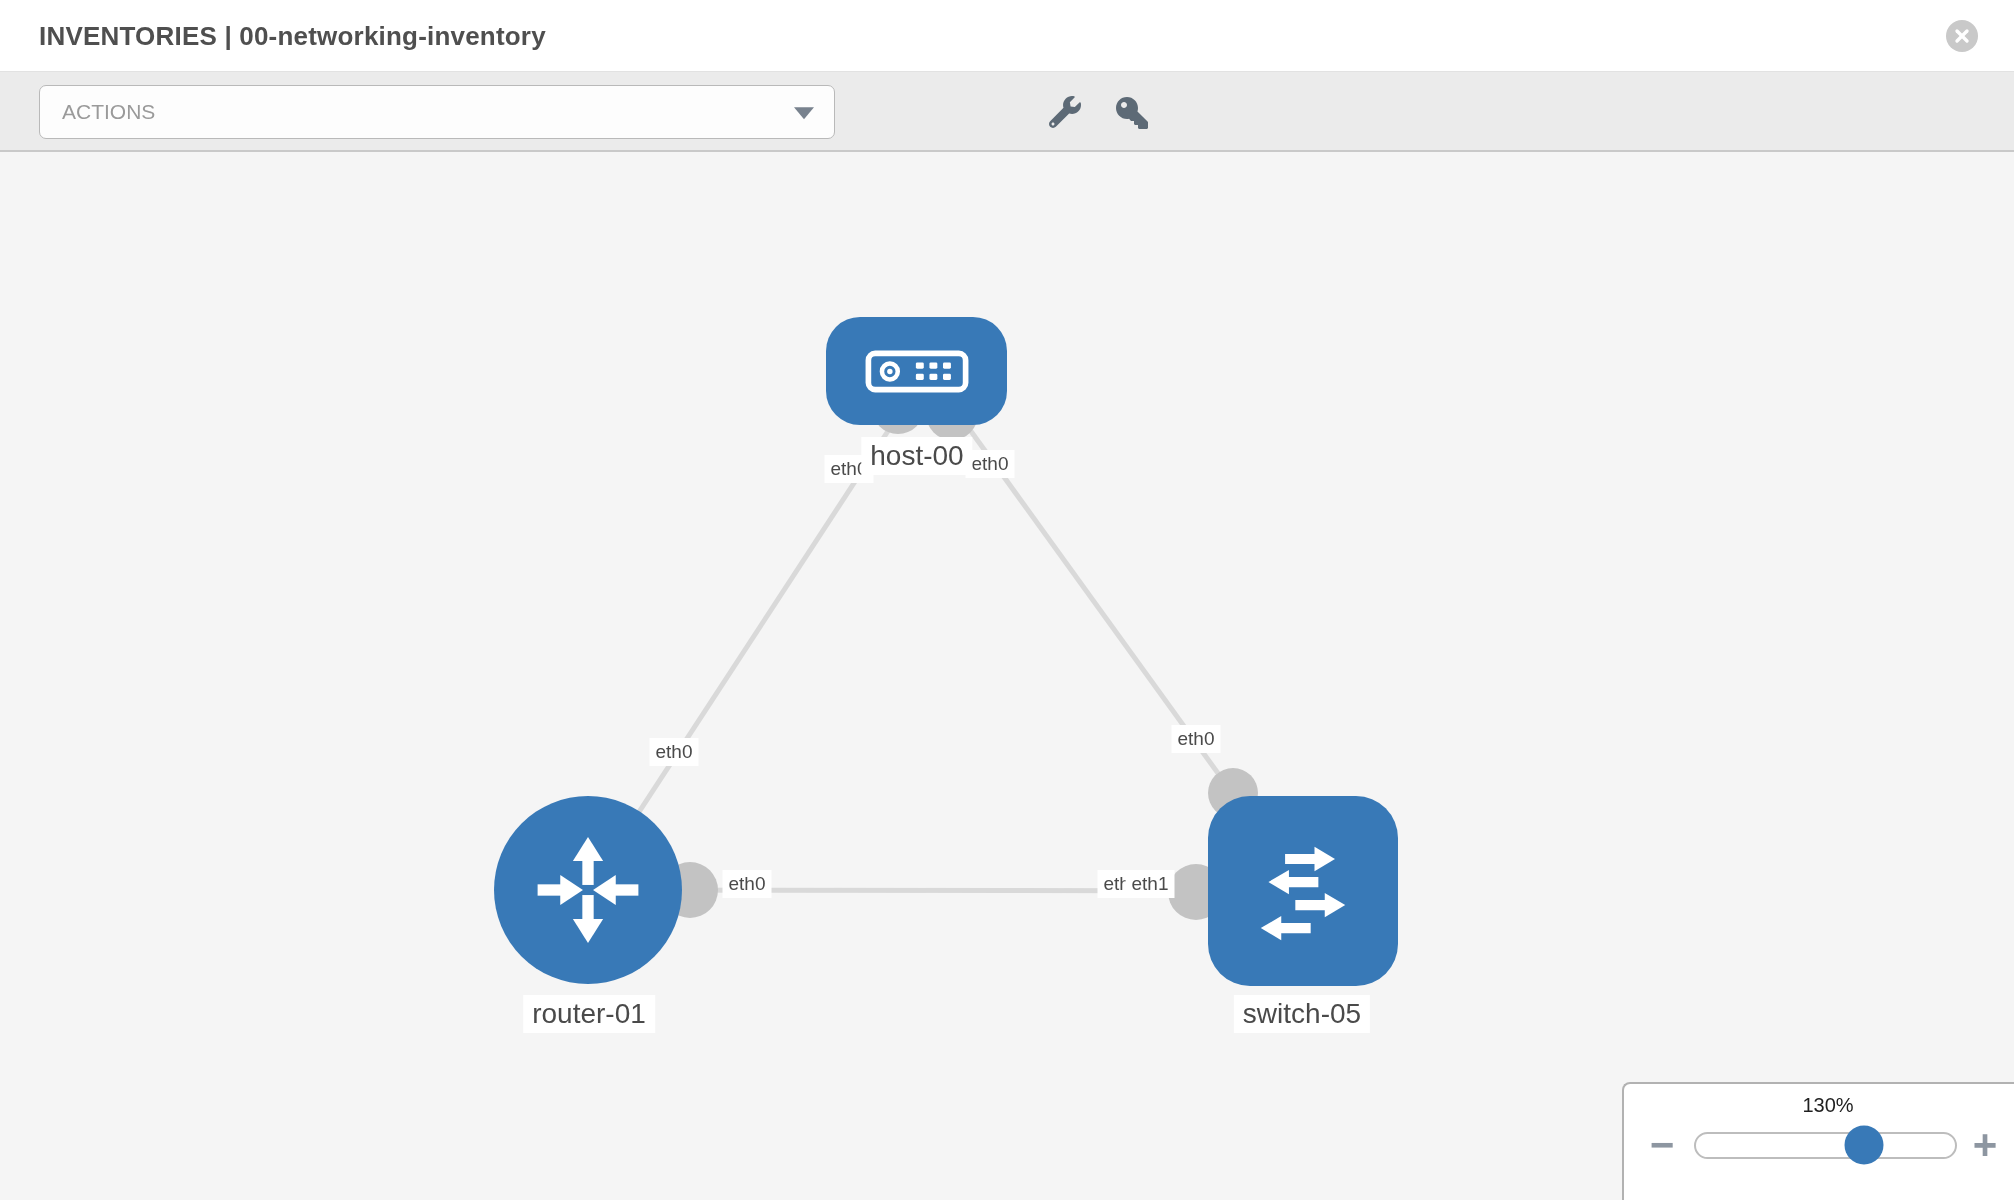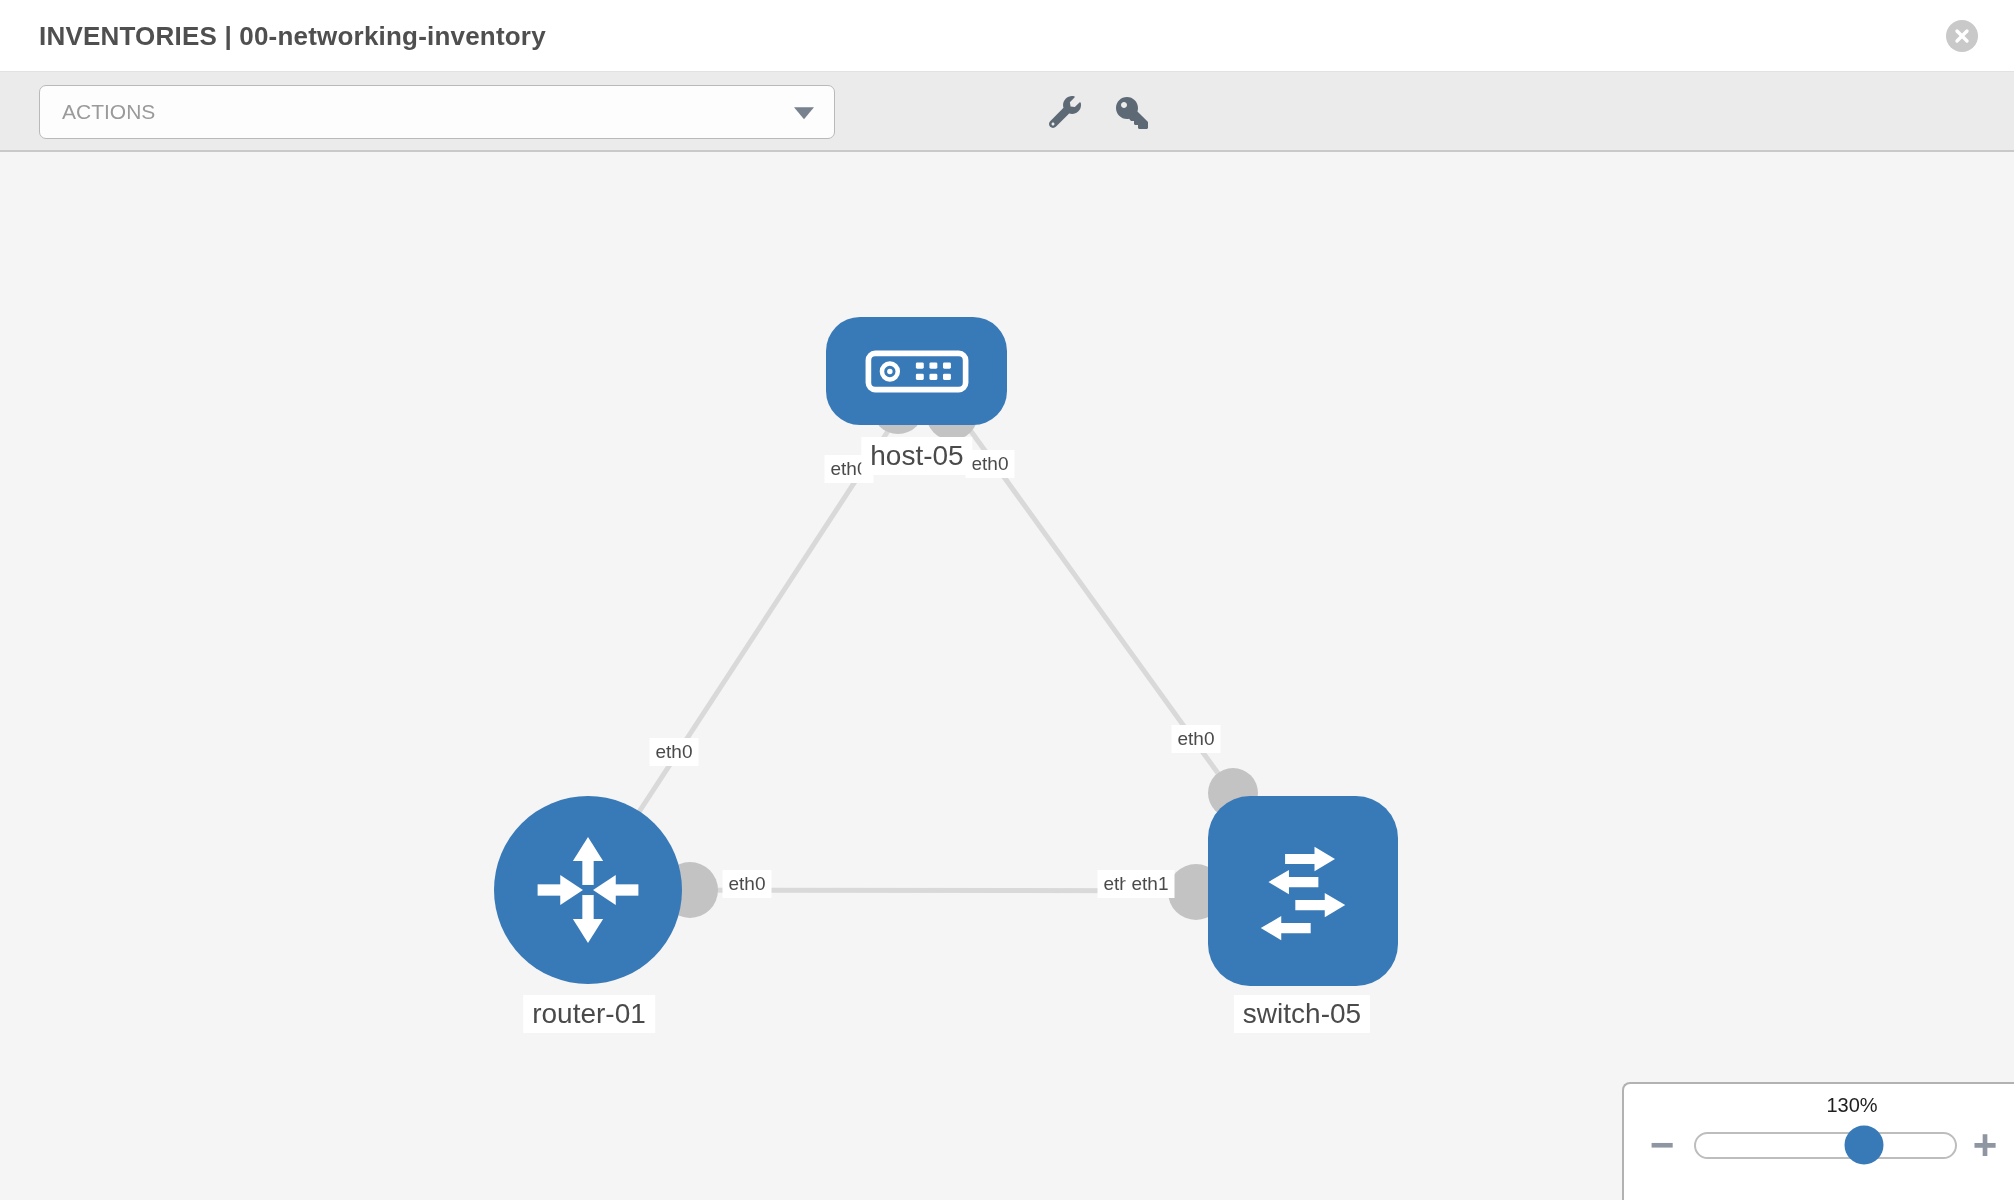--- a/index.html
+++ b/index.html
@@ -45,21 +45,21 @@
   .lbl { position:absolute; transform:translate(-50%,-50%); background:#ffffff; color:#4a4a4a;
          white-space:nowrap; z-index:3; text-align:center; }
   .lbl-iface { font-size:19px; padding:3px 6px; }
   .lbl-node  { font-size:28px; padding:3px 9px; }
 
   
   .zoom-panel { position:absolute; left:1622px; top:930px; width:393px; height:119px; background:#ffffff;
                 border:2px solid #b2b2b2; border-right:none; border-bottom:none;
                 border-top-left-radius:8px; z-index:5; }
   .zoom-percent { position:absolute; left:204px; top:10px; transform:translateX(-50%);
-                  font-size:20px; color:#1f1f1f;margin-left:24px; }
+                  font-size:20px; color:#1f1f1f; }
   .zoom-minus, .zoom-plus { position:absolute; top:61px; transform:translate(-50%,-50%);
                   font-size:42px; font-weight:bold; color:#8d96a1; cursor:pointer; line-height:1; }
   .zoom-minus { left:38px; }
   .zoom-plus  { left:361px; }
   .zoom-track { position:absolute; left:70px; top:48px; width:263px; height:27px; background:#fff;
                 border:2px solid #bdbdbd; border-radius:14px; cursor:pointer; }
   .zoom-thumb { position:absolute; left:240px; top:61px; transform:translate(-50%,-50%);
                 width:39px; height:39px; border-radius:50%; background:#3879b7; cursor:grab; }
 </style>
 </head>
@@ -158,21 +158,21 @@
     </div>
 
     <div class="lbl lbl-iface" style="left:849px; top:317px;">eth0</div>
     <div class="lbl lbl-iface" style="left:990px; top:312px;">eth0</div>
     <div class="lbl lbl-iface" style="left:674px; top:600px;">eth0</div>
     <div class="lbl lbl-iface" style="left:1196px; top:587px;">eth0</div>
     <div class="lbl lbl-iface" style="left:747px; top:732px;">eth0</div>
     <div class="lbl lbl-iface" style="left:1122px; top:732px;">eth0</div>
     <div class="lbl lbl-iface" style="left:1150px; top:732px;text-align:right;">eth1</div>
 
-    <div class="lbl lbl-node" style="left:917px; top:304px;">host-05</div>
+    <div class="lbl lbl-node" style="left:917px; top:304px;">host-00</div>
     <div class="lbl lbl-node" style="left:589px; top:862px;">router-01</div>
     <div class="lbl lbl-node" style="left:1302px; top:862px;">switch-05</div>
 
     <div class="zoom-panel">
       <div class="zoom-percent">130%</div>
       <div class="zoom-minus">−</div>
       <div class="zoom-track"></div>
       <div class="zoom-thumb"></div>
       <div class="zoom-plus">+</div>
     </div>

